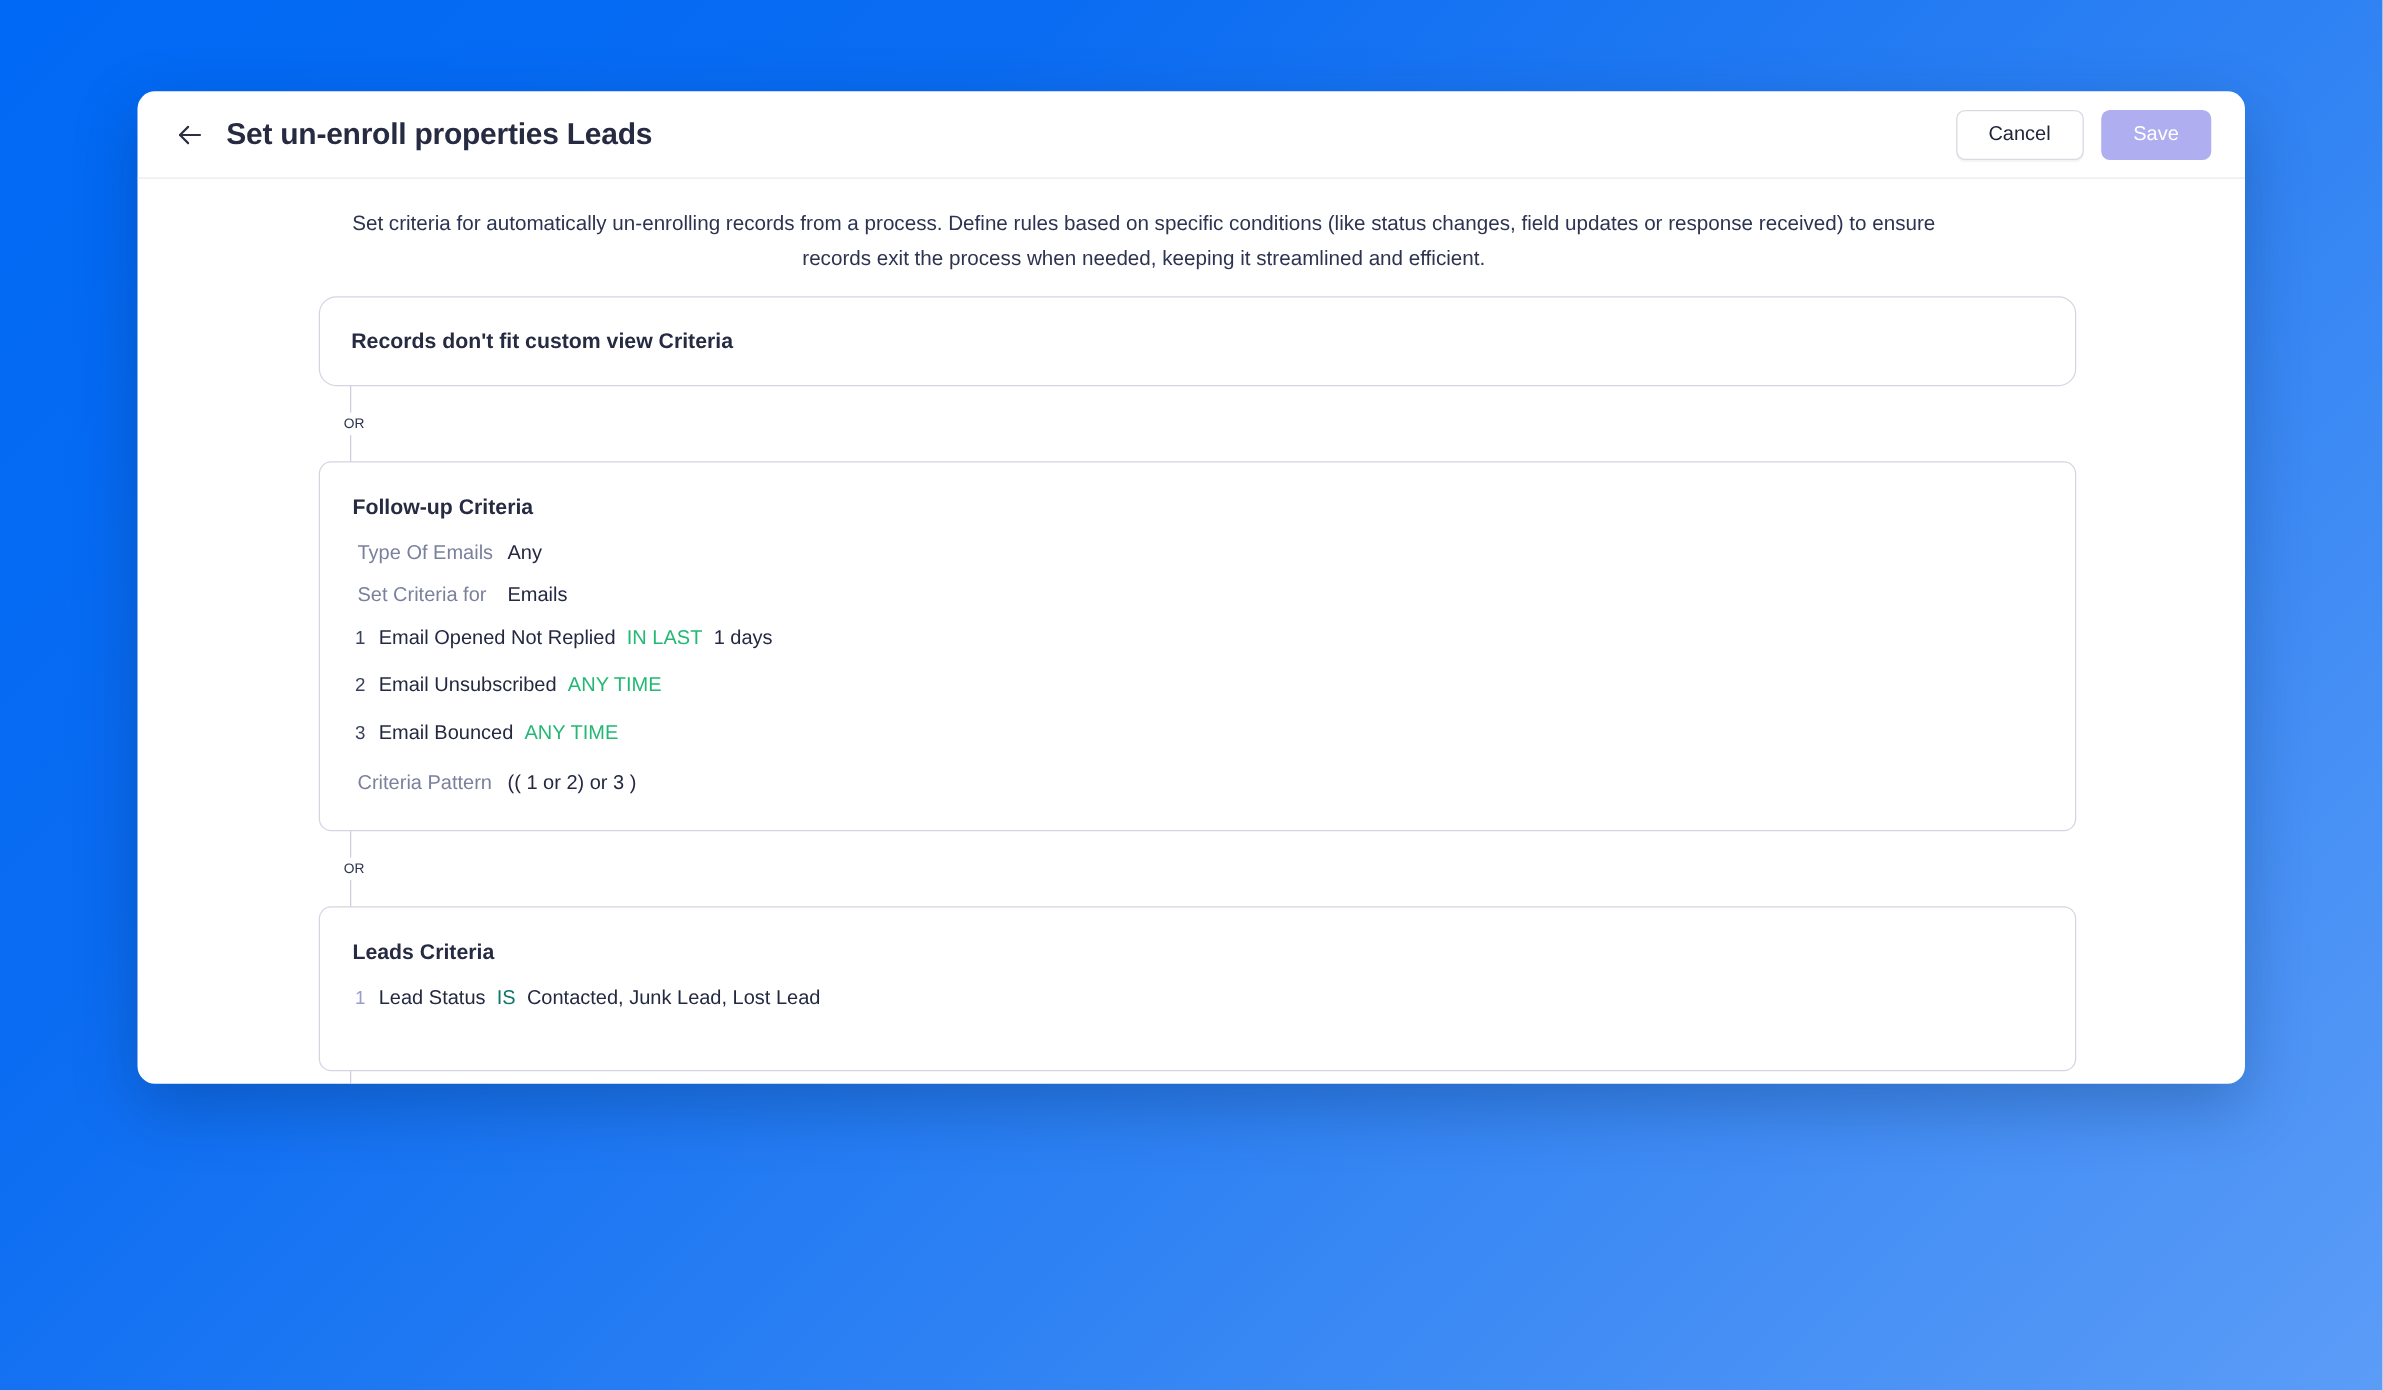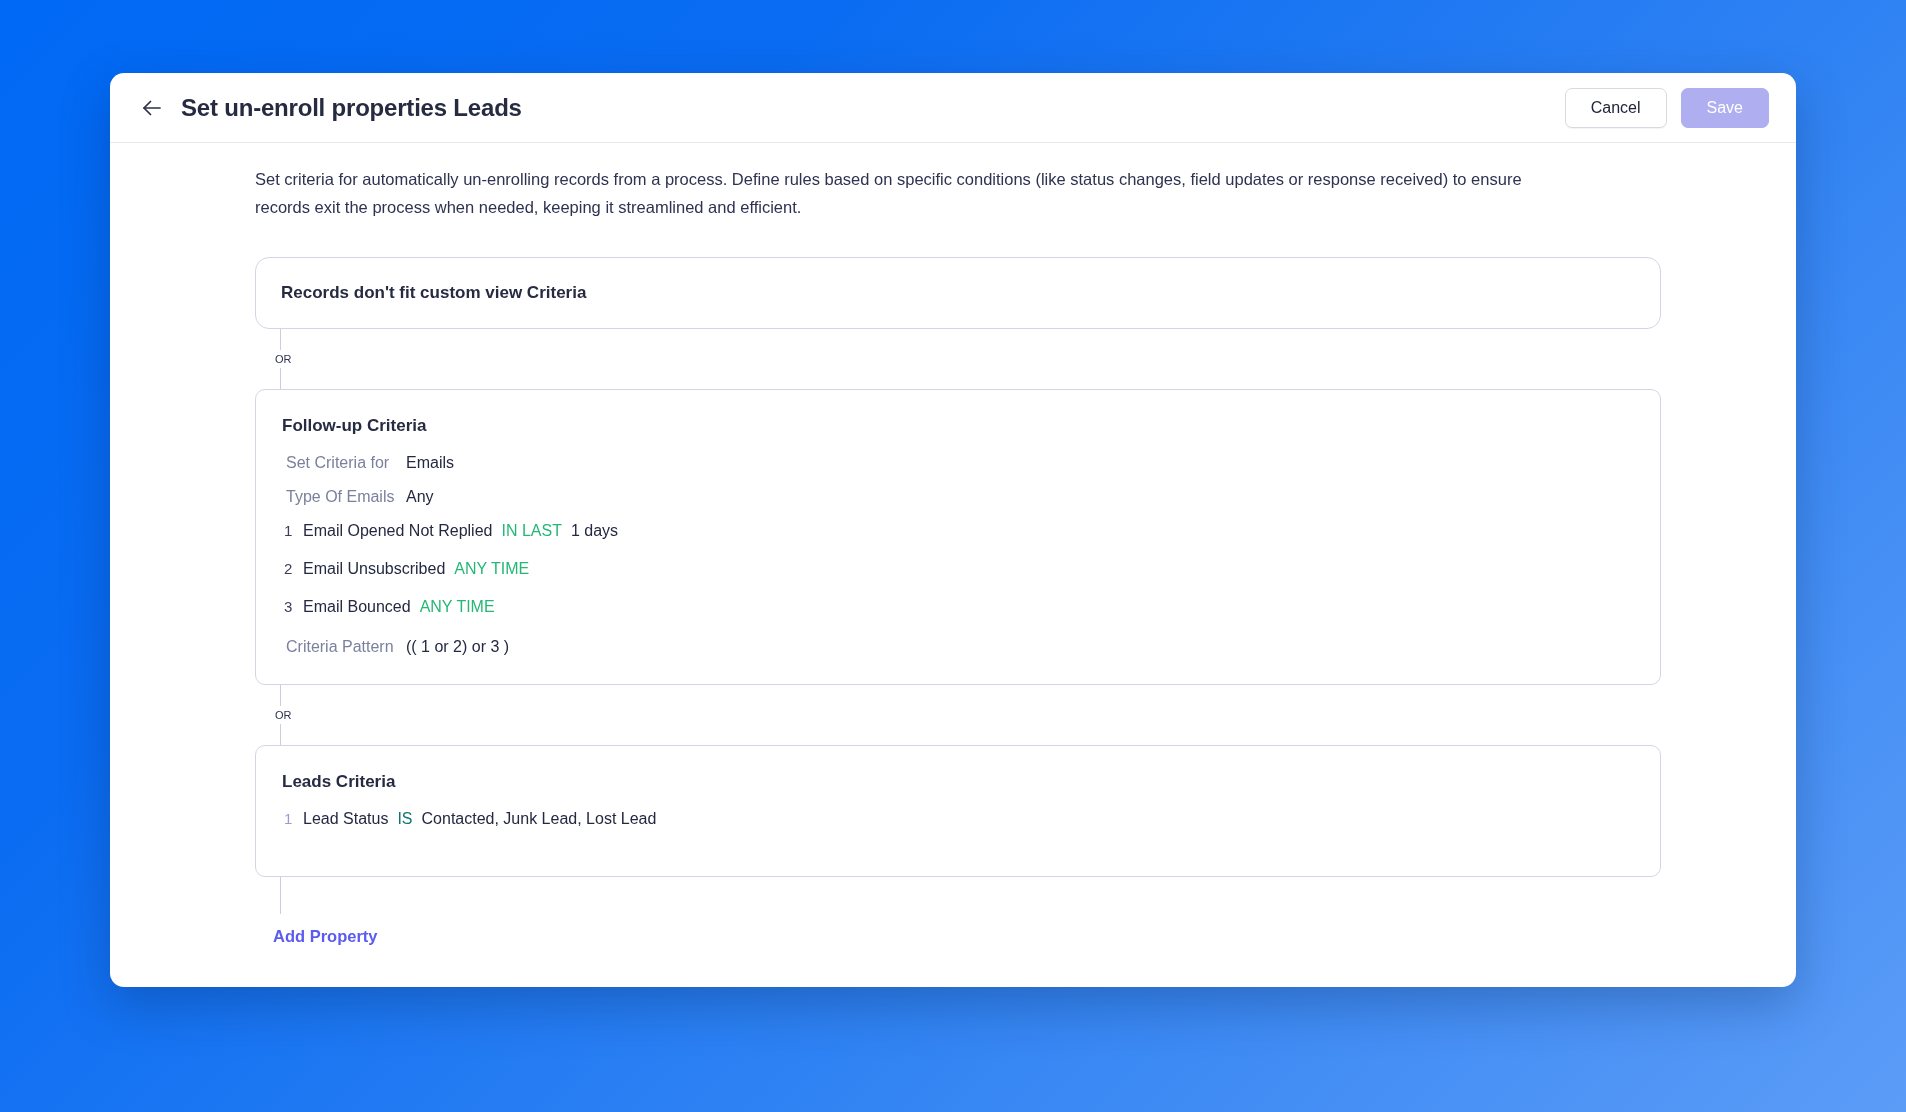--- a/index.html
+++ b/index.html
@@ -16,21 +16,21 @@
     display: flex;
     align-items: flex-start;
     justify-content: center;
   }
 
   .modal {
     position: absolute;
     left: 110px;
     top: 73px;
     width: 1686px;
-    height: 914px;
+    height: 794px;
     background: #ffffff;
     border-radius: 14px;
     box-shadow: 0 18px 50px rgba(4, 32, 80, 0.28);
     overflow: hidden;
     display: flex;
     flex-direction: column;
   }
 
   
   .modal-header {
@@ -103,21 +103,22 @@
   
   .modal-body {
     flex: 1 1 auto;
     padding: 22px 30px 0 30px;
     overflow: hidden;
   }
 
   .desc-wrap {
     margin-left: 115px;
     max-width: 1320px;
-    margin-bottom: 36px;
+    margin-bottom: 16px;
+    text-align: center;
   }
   .desc-wrap p {
     font-size: 16.5px;
     line-height: 28px;
     color: #2d3350;
   }
 
   
   .flow {
     margin-left: 115px;
@@ -322,27 +323,27 @@
 
       <div class="connector">
         <span class="or-label">OR</span>
       </div>
 
       
       <div class="card card-block">
         <div class="block-heading">Follow-up Criteria</div>
 
         <div class="kv-row">
+          <span class="kv-label">Type Of Emails</span>
+          <span class="kv-value">Any</span>
+        </div>
+
+        <div class="kv-row">
           <span class="kv-label">Set Criteria for</span>
           <span class="kv-value">Emails</span>
-        </div>
-
-        <div class="kv-row">
-          <span class="kv-label">Type Of Emails</span>
-          <span class="kv-value">Any</span>
         </div>
 
 
         <div class="factor-row">
           <span class="factor-index">1</span>
           <span class="factor-field">Email Opened Not Replied</span>
           <span class="factor-op">IN LAST</span>
           <span class="factor-value">1 days</span>
         </div>
 

